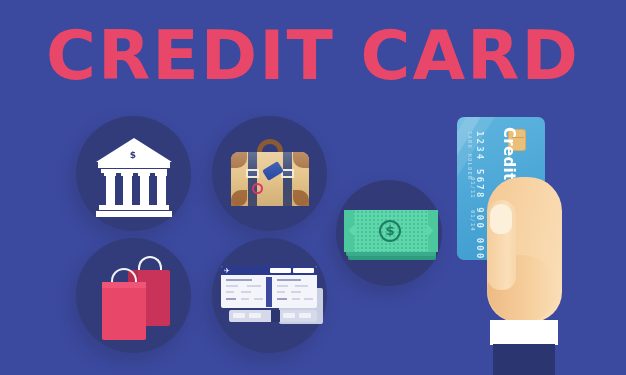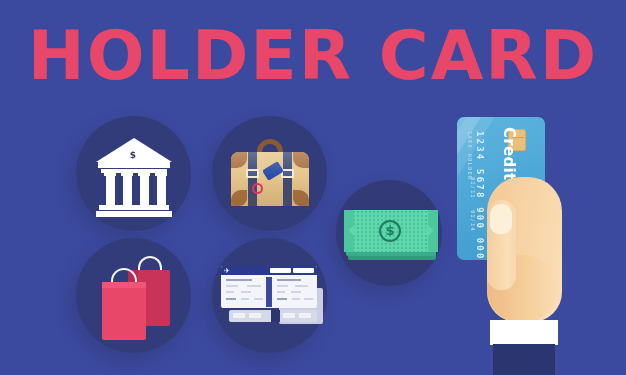--- a/index.html
+++ b/index.html
@@ -282,21 +282,21 @@
   .sleeve{
     position:absolute;left:63px;top:239px;width:62px;height:36px;
     background:#2b3570;
   }
 </style>
 </head>
 <body>
 
 <div id="stage">
 
-  <div id="title">HOLDER CARD</div>
+  <div id="title">CREDIT CARD</div>
 
   <div class="circle-wrap" style="left:76px;top:116px;width:122px;height:122px;">
     <div class="circle-shadow" style="left:-6px;top:6px;width:118px;height:118px;"></div>
     <div class="circle" style="left:0;top:0;width:115px;height:115px;"></div>
     <div class="bank" style="left:20px;top:22px;width:76px;height:79px;">
       <div class="pediment" style="left:0;top:0;"></div>
       <div class="coin">$</div>
       <div class="archi"></div>
       <div class="archi2"></div>
       <div class="colcap" style="left:8px;top:34px;"></div>

